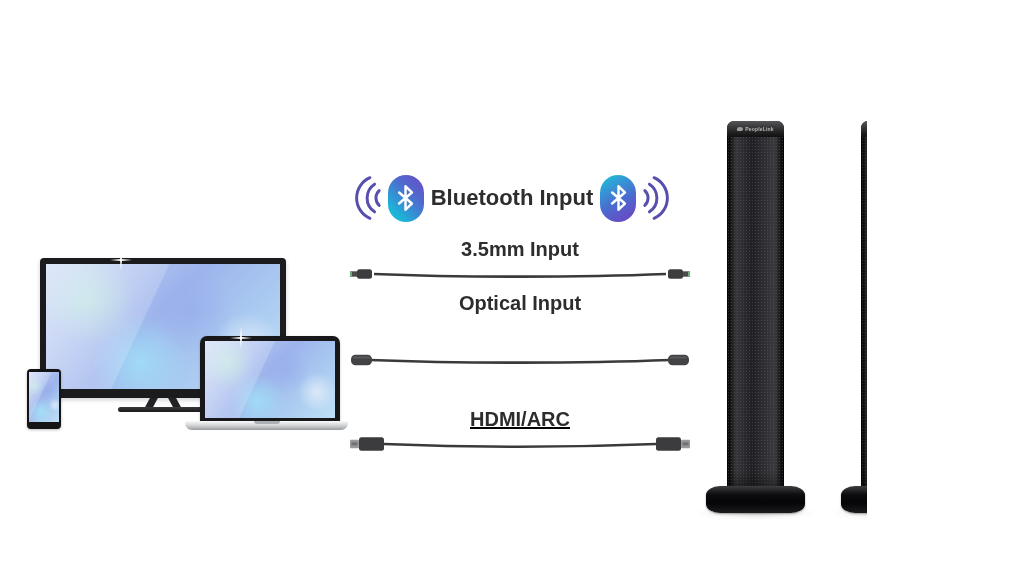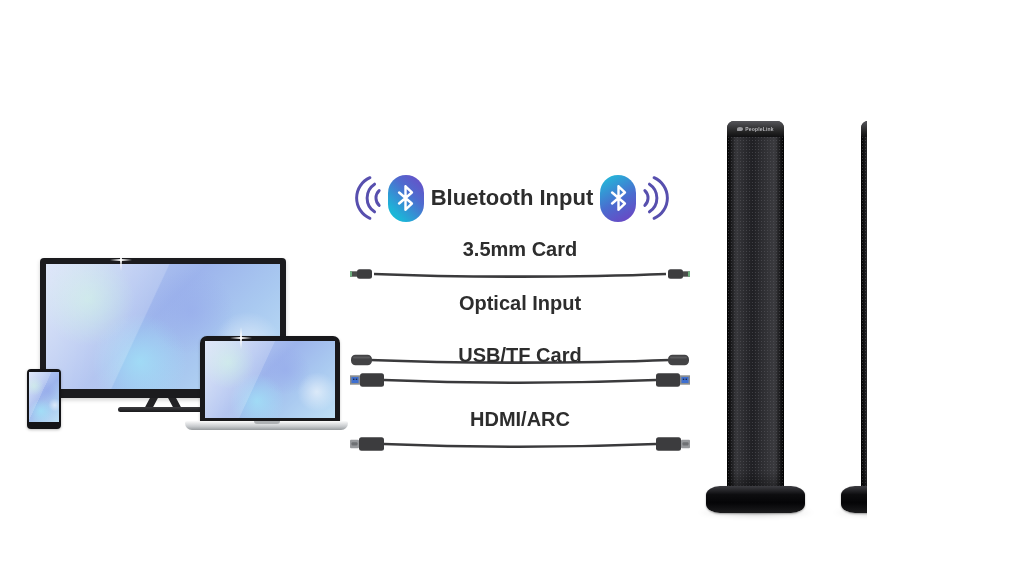--- a/index.html
+++ b/index.html
@@ -149,21 +149,21 @@
     <svg class="bt-waves" viewBox="0 0 26 48" style="transform:scaleX(-1);">
       <g fill="none" stroke="#574fae" stroke-width="3.2" stroke-linecap="round">
         <path d="M14 2 A 24 24 0 0 0 14 46"></path>
         <path d="M19 9 A 18 18 0 0 0 19 39"></path>
         <path d="M24 16 A 11 11 0 0 0 24 32"></path>
       </g>
     </svg>
   </div>
 
   <div class="cable-row" style="top:238px;">
-    <div class="cable-label">3.5mm Card</div>
+    <div class="cable-label">3.5mm Input</div>
     <svg class="cable-svg" viewBox="0 0 340 22">
       <path d="M24 11 C 110 14.5, 230 14.5, 316 11" fill="none" stroke="#3a3a3c" stroke-width="2.6"></path>
       <g>
         <rect x="0" y="8.3" width="7.5" height="5.4" fill="#4a4c4a"></rect>
         <rect x="0" y="8.3" width="2" height="5.4" fill="#6faf7f"></rect>
         <rect x="7" y="6.3" width="15" height="9.4" rx="2.5" fill="#3d3d3f"></rect>
       </g>
       <g transform="translate(340,0) scale(-1,1)">
         <rect x="0" y="8.3" width="7.5" height="5.4" fill="#4a4c4a"></rect>
         <rect x="0" y="8.3" width="2" height="5.4" fill="#6faf7f"></rect>
@@ -180,42 +180,22 @@
         <rect x="1" y="5.8" width="21" height="10.4" rx="4.5" fill="#434345"></rect>
         <rect x="3" y="7.4" width="17" height="2" rx="1" fill="#5a5a5c"></rect>
       </g>
       <g transform="translate(340,0) scale(-1,1)">
         <rect x="1" y="5.8" width="21" height="10.4" rx="4.5" fill="#434345"></rect>
         <rect x="3" y="7.4" width="17" height="2" rx="1" fill="#5a5a5c"></rect>
       </g>
     </svg>
   </div>
 
-  <div class="cable-row" style="top:344px;">
-    <div class="cable-label">USB/TF Card</div>
-    <svg class="cable-svg" viewBox="0 0 340 22">
-      <path d="M34 11 C 120 14.5, 220 14.5, 306 11" fill="none" stroke="#3a3a3c" stroke-width="2.6"></path>
-      <g>
-        <rect x="0" y="6.3" width="10" height="9.4" fill="#8a8d90"></rect>
-        <rect x="1.5" y="8" width="7" height="6" fill="#3e6fd0"></rect>
-        <rect x="3" y="9.6" width="1.4" height="1.4" fill="#1c2a4a"></rect>
-        <rect x="5.8" y="9.6" width="1.4" height="1.4" fill="#1c2a4a"></rect>
-        <rect x="10" y="4.3" width="24" height="13.4" rx="2.5" fill="#3c3c3e"></rect>
-      </g>
-      <g transform="translate(340,0) scale(-1,1)">
-        <rect x="0" y="6.3" width="10" height="9.4" fill="#8a8d90"></rect>
-        <rect x="1.5" y="8" width="7" height="6" fill="#3e6fd0"></rect>
-        <rect x="3" y="9.6" width="1.4" height="1.4" fill="#1c2a4a"></rect>
-        <rect x="5.8" y="9.6" width="1.4" height="1.4" fill="#1c2a4a"></rect>
-        <rect x="10" y="4.3" width="24" height="13.4" rx="2.5" fill="#3c3c3e"></rect>
-      </g>
-    </svg>
-  </div>
-
-  <div class="cable-row" style="top:408px;">
+
+  <div class="cable-row" style="top:408px;text-decoration:underline;">
     <div class="cable-label">HDMI/ARC</div>
     <svg class="cable-svg" viewBox="0 0 340 22">
       <path d="M34 11 C 120 14.5, 220 14.5, 306 11" fill="none" stroke="#3a3a3c" stroke-width="2.6"></path>
       <g>
         <rect x="0" y="6.8" width="9" height="8.4" rx="1" fill="#97999c"></rect>
         <rect x="1.5" y="9.3" width="6" height="3.2" rx="1" fill="#6f7174"></rect>
         <rect x="9" y="4.3" width="25" height="13.4" rx="2.5" fill="#3c3c3e"></rect>
       </g>
       <g transform="translate(340,0) scale(-1,1)">
         <rect x="0" y="6.8" width="9" height="8.4" rx="1" fill="#97999c"></rect>

